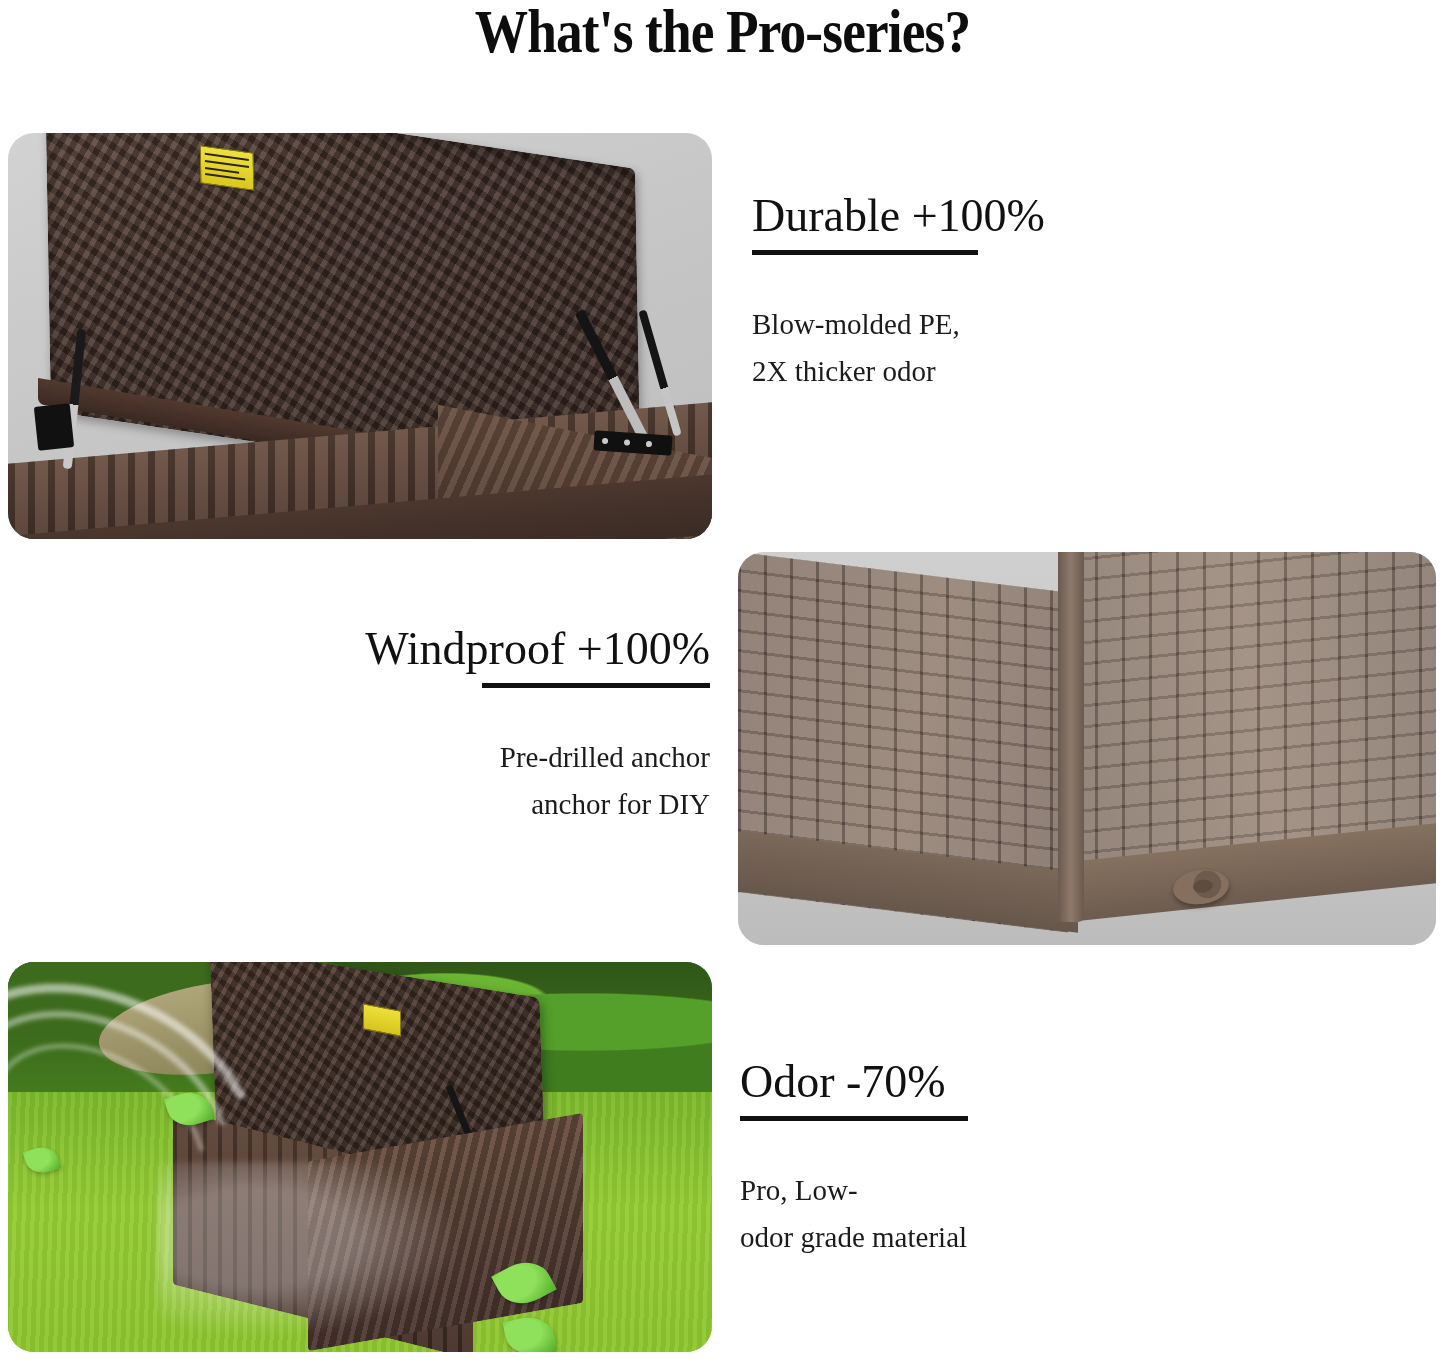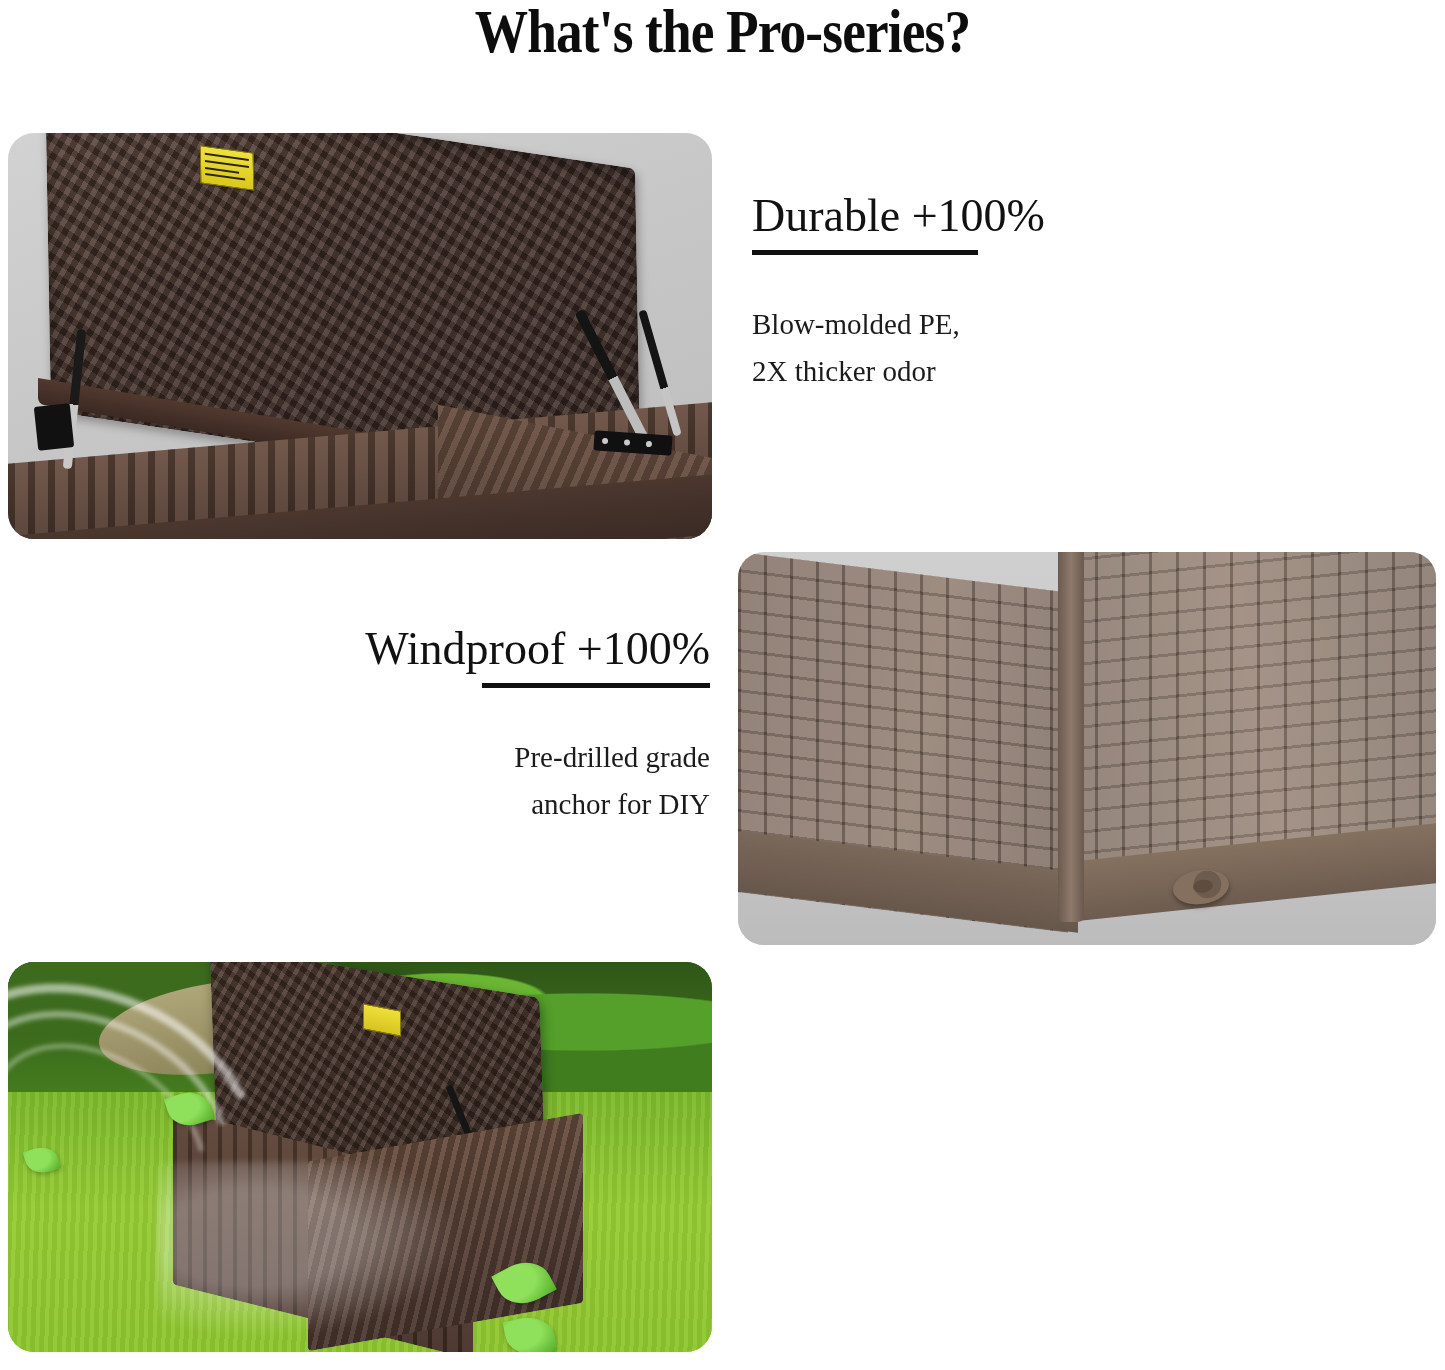--- a/index.html
+++ b/index.html
@@ -282,21 +282,21 @@
     <div class="body-wrap">
       <div class="body-line">Blow-molded PE,</div>
       <div class="body-line">2X thicker odor</div>
     </div>
   </div>
 
   <div class="block align-right" style="left:240px;top:625px;width:470px;">
     <div class="heading">Windproof +100%</div>
     <div class="rule" style="width:228px;"></div>
     <div class="body-wrap">
-      <div class="body-line">Pre-drilled grade</div>
+      <div class="body-line">Pre-drilled anchor</div>
       <div class="body-line">anchor for DIY</div>
     </div>
   </div>
 
   <div class="panel" id="panel-corner-weave">
     <div class="p2-floor"></div>
     <div class="p2-left"></div>
     <div class="p2-right"></div>
     <div class="p2-skirt-l"></div>
     <div class="p2-skirt-r"></div>
@@ -316,14 +316,22 @@
     <div class="p3-mist"></div>
     <div class="p3-swirl s1"></div>
     <div class="p3-swirl s2"></div>
     <div class="p3-swirl s3"></div>
     <div class="p3-leaf l1"></div>
     <div class="p3-leaf l2"></div>
     <div class="p3-leaf l3"></div>
     <div class="p3-leaf l4"></div>
   </div>
 
+  <div class="block" style="left:740px;top:1058px;width:470px;">
+    <div class="heading">Odor -70%</div>
+    <div class="rule" style="width:228px;"></div>
+    <div class="body-wrap">
+      <div class="body-line">Pro, Low-</div>
+      <div class="body-line">odor grade material</div>
+    </div>
+  </div>
 
 </div>
 
 </body></html>

